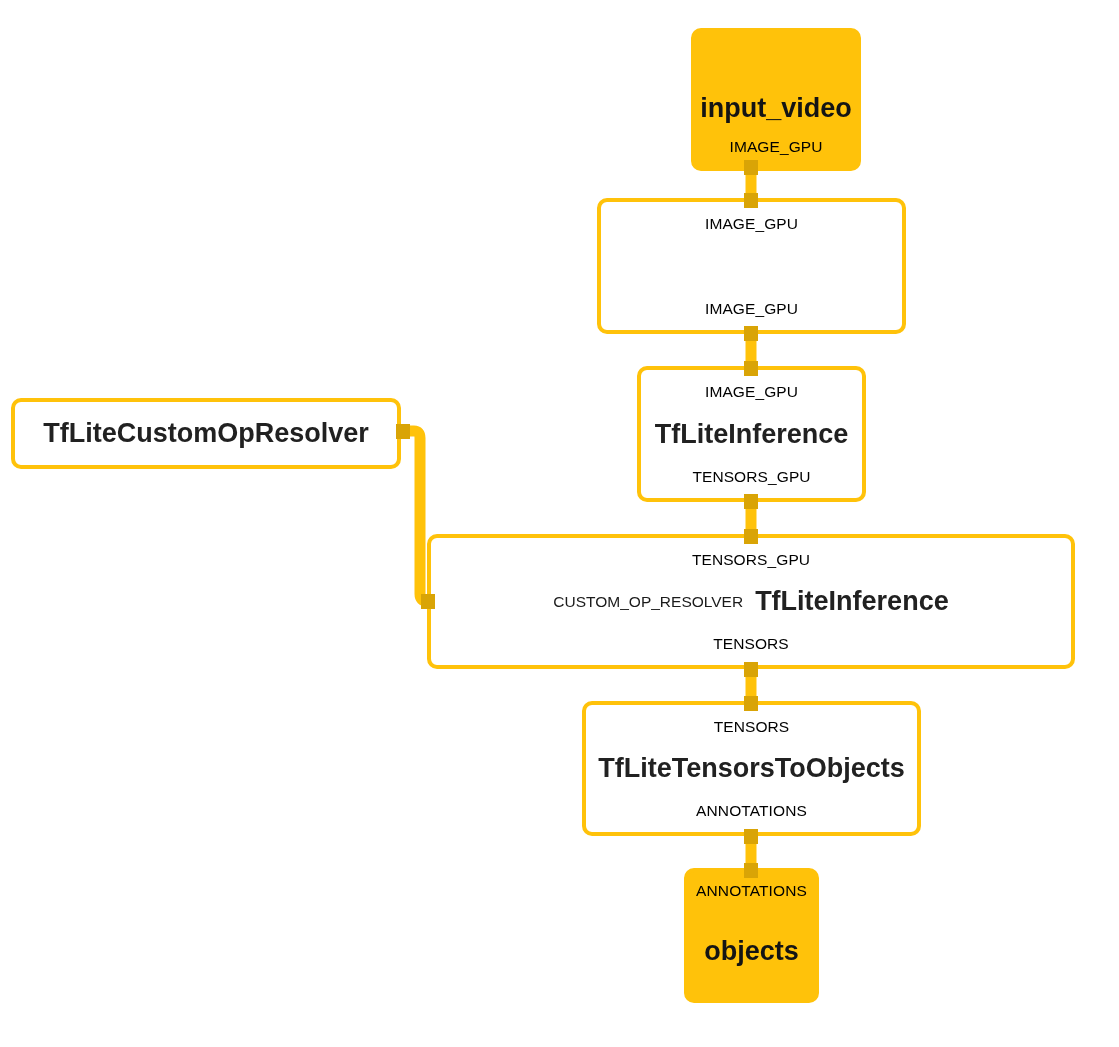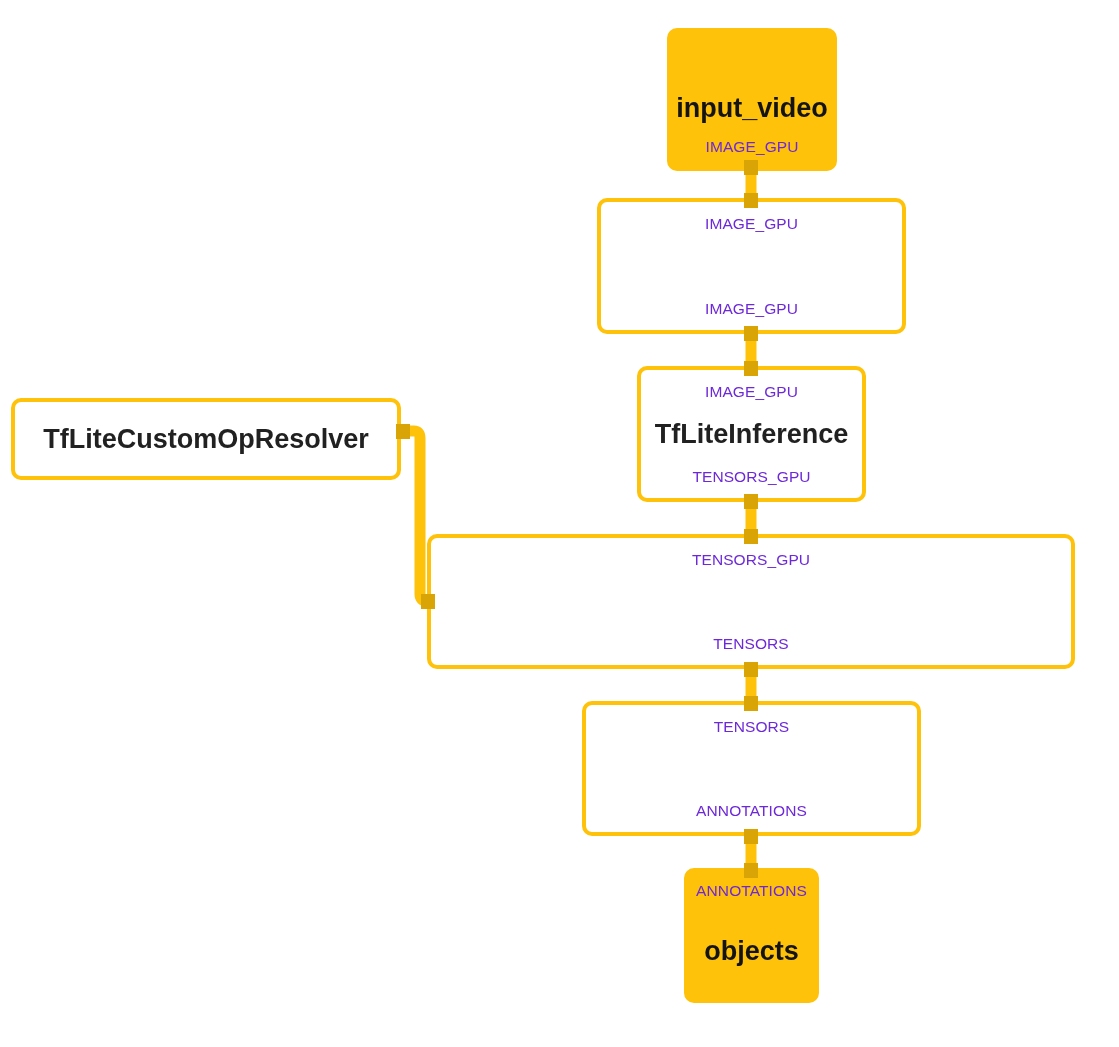--- a/index.html
+++ b/index.html
@@ -61,21 +61,21 @@
     color: #212121;
     white-space: nowrap;
     line-height: 1.05;
   }
   .node-stream .node-title {
     color: #141414;
   }
 
   .port-label {
     font-size: 15.5px;
-    color: #6d28d9;
+    color: #000000;
     white-space: nowrap;
     letter-spacing: 0.1px;
     line-height: 1;
   }
 
   .port-label.top    { position: absolute; left: 50%; transform: translateX(-50%); }
   .port-label.bottom { position: absolute; left: 50%; transform: translateX(-50%); }
 
   
   .row-middle {
@@ -93,27 +93,27 @@
 
   
   .port-square {
     position: absolute;
     width: 14px;
     height: 15px;
     background: #D9A406;
   }
 
   
-  #node-input-video   { left: 667px; top: 28px;  width: 170px; height: 143px; }
+  #node-input-video   { left: 691px; top: 28px;  width: 170px; height: 143px; }
   #node-imagetransform{ left: 597px; top: 198px; width: 309px; height: 136px; }
   #node-tfliteconv    { left: 637px; top: 366px; width: 229px; height: 136px; }
   #node-tfliteinfer   { left: 427px; top: 534px; width: 648px; height: 135px; }
   #node-tflitetensors { left: 582px; top: 701px; width: 339px; height: 135px; }
   #node-objects       { left: 684px; top: 868px; width: 135px; height: 135px; }
-  #node-customop      { left: 11px;  top: 398px; width: 390px; height: 82px; text-align: right; }
+  #node-customop      { left: 11px;  top: 398px; width: 390px; height: 71px; text-align: right; }
 
   
   #node-input-video .node-title { margin-top: 18px; }
   #node-objects .node-title     { margin-top: 32px; }
 
   
   .node-calculator .port-label.top    { top: 14px; }
   .node-calculator .port-label.bottom { bottom: 14px; }
   .node-stream     .port-label.bottom { bottom: 13px; }
   .node-stream     .port-label.top    { top: 11px; }
@@ -154,28 +154,33 @@
   <div class="node node-calculator" id="node-tfliteconv">
     <div class="port-label top">IMAGE_GPU</div>
     <div class="node-title">TfLiteInference</div>
     <div class="port-label bottom">TENSORS_GPU</div>
   </div>
   <div class="port-square" style="left:744px; top:361px;"></div>
   <div class="port-square" style="left:744px; top:494px;"></div>
 
   <div class="node node-calculator" id="node-tfliteinfer">
     <div class="port-label top">TENSORS_GPU</div>
+    <div class="row-middle">
+      <span class="side-port-label">CUSTOM_OP_RESOLVER</span>
+      <span class="node-title">TfLiteInference</span>
+    </div>
     <div class="port-label bottom">TENSORS</div>
   </div>
   <div class="port-square" style="left:744px; top:529px;"></div>
   <div class="port-square" style="left:744px; top:662px;"></div>
   <div class="port-square" style="left:421px; top:594px;"></div>
 
   <div class="node node-calculator" id="node-tflitetensors">
     <div class="port-label top">TENSORS</div>
+    <div class="node-title">TfLiteTensorsToObjects</div>
     <div class="port-label bottom">ANNOTATIONS</div>
   </div>
   <div class="port-square" style="left:744px; top:696px;"></div>
   <div class="port-square" style="left:744px; top:829px;"></div>
 
   <div class="node node-stream" id="node-objects">
     <div class="port-label top">ANNOTATIONS</div>
     <div class="node-title">objects</div>
   </div>
   <div class="port-square" style="left:744px; top:863px;"></div>

